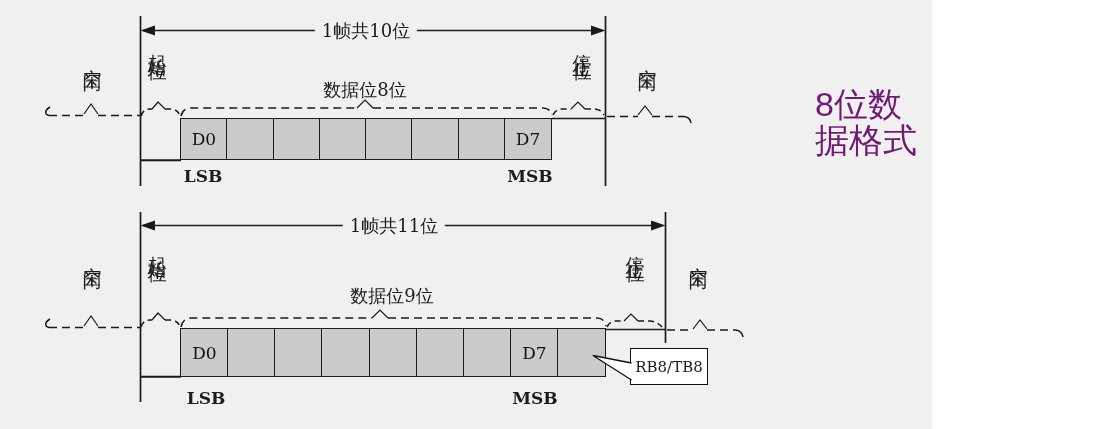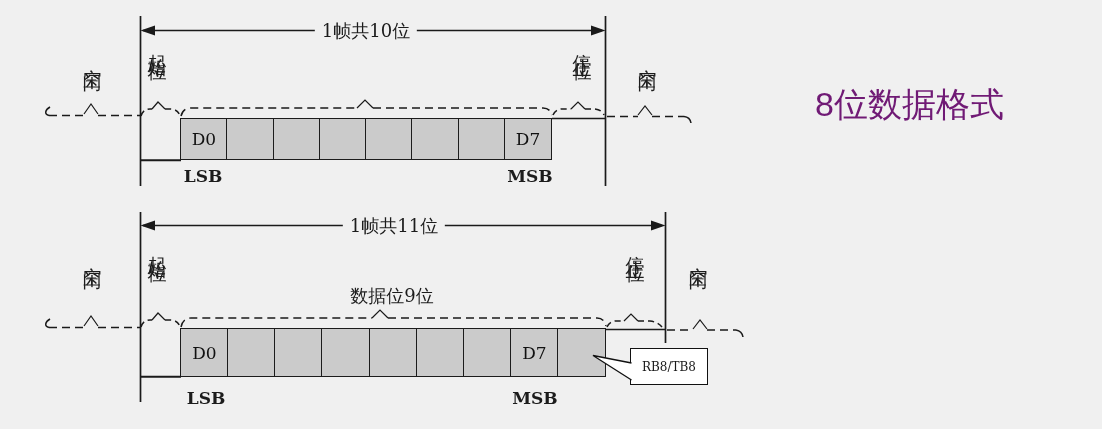--- a/index.html
+++ b/index.html
@@ -1,18 +1,18 @@
 <!DOCTYPE html>
 <html><head>
 <meta charset="utf-8">
 <style>
   html,body { margin:0; padding:0; }
   .screen {
     position:relative;
-    width:1102px; height:429px;
+    width:932px; height:429px;
     background:#f0f0f0;
     overflow:hidden;
     font-family:"DejaVu Serif","Liberation Serif",serif;
     color:#1a1a1a;
   }
   svg.layer { position:absolute; left:0; top:0; pointer-events:none; }
   .lbl { position:absolute; white-space:nowrap; color:#1c1c1c; }
   .vtext {
     writing-mode:vertical-rl;
     text-orientation:upright;
@@ -36,21 +36,21 @@
   }
   .cell:first-child { margin-left:0; }
   .row-top    { left:180px; top:118px; width:372px; height:42px; }
   .row-bottom { left:180px; top:328px; width:426px; height:49px; }
   .callout {
     position:absolute;
     left:630px; top:348px; width:78px; height:37px;
     background:#ffffff;
     border:1.5px solid #111;
     display:flex; align-items:center; justify-content:center;
-    font-size:12px;
+    font-size:15px;
     box-sizing:border-box;
   }
   .fmt-title {
     position:absolute;
     font-family:"Liberation Sans","DejaVu Sans",sans-serif;
     font-size:34px;
     color:#701a75;
     line-height:1.05;
   }
   .title-top    { left:815px; top:87px; }
@@ -145,20 +145,21 @@
       <line x1="606" y1="329.5" x2="665" y2="329.5" stroke-width="1.7"></line>
     </g>
   </svg>
 
   <div class="lbl vtext" style="left:83px; top:53px;">空闲</div>
 
   <div class="lbl vtext" style="left:148px; top:39px;">起始位</div>
 
   <div class="lbl htext on-line centered" style="left:366px; top:31px;">1帧共10位</div>
 
+  <div class="lbl htext centered" style="left:365px; top:90px;">数据位8位</div>
 
   <div class="lbl vtext" style="left:573px; top:39px;">停止位</div>
 
   <div class="lbl vtext" style="left:638px; top:53px;">空闲</div>
 
   <div class="bitrow row-top">
     <div class="cell">D0</div>
     <div class="cell"></div>
     <div class="cell"></div>
     <div class="cell"></div>

